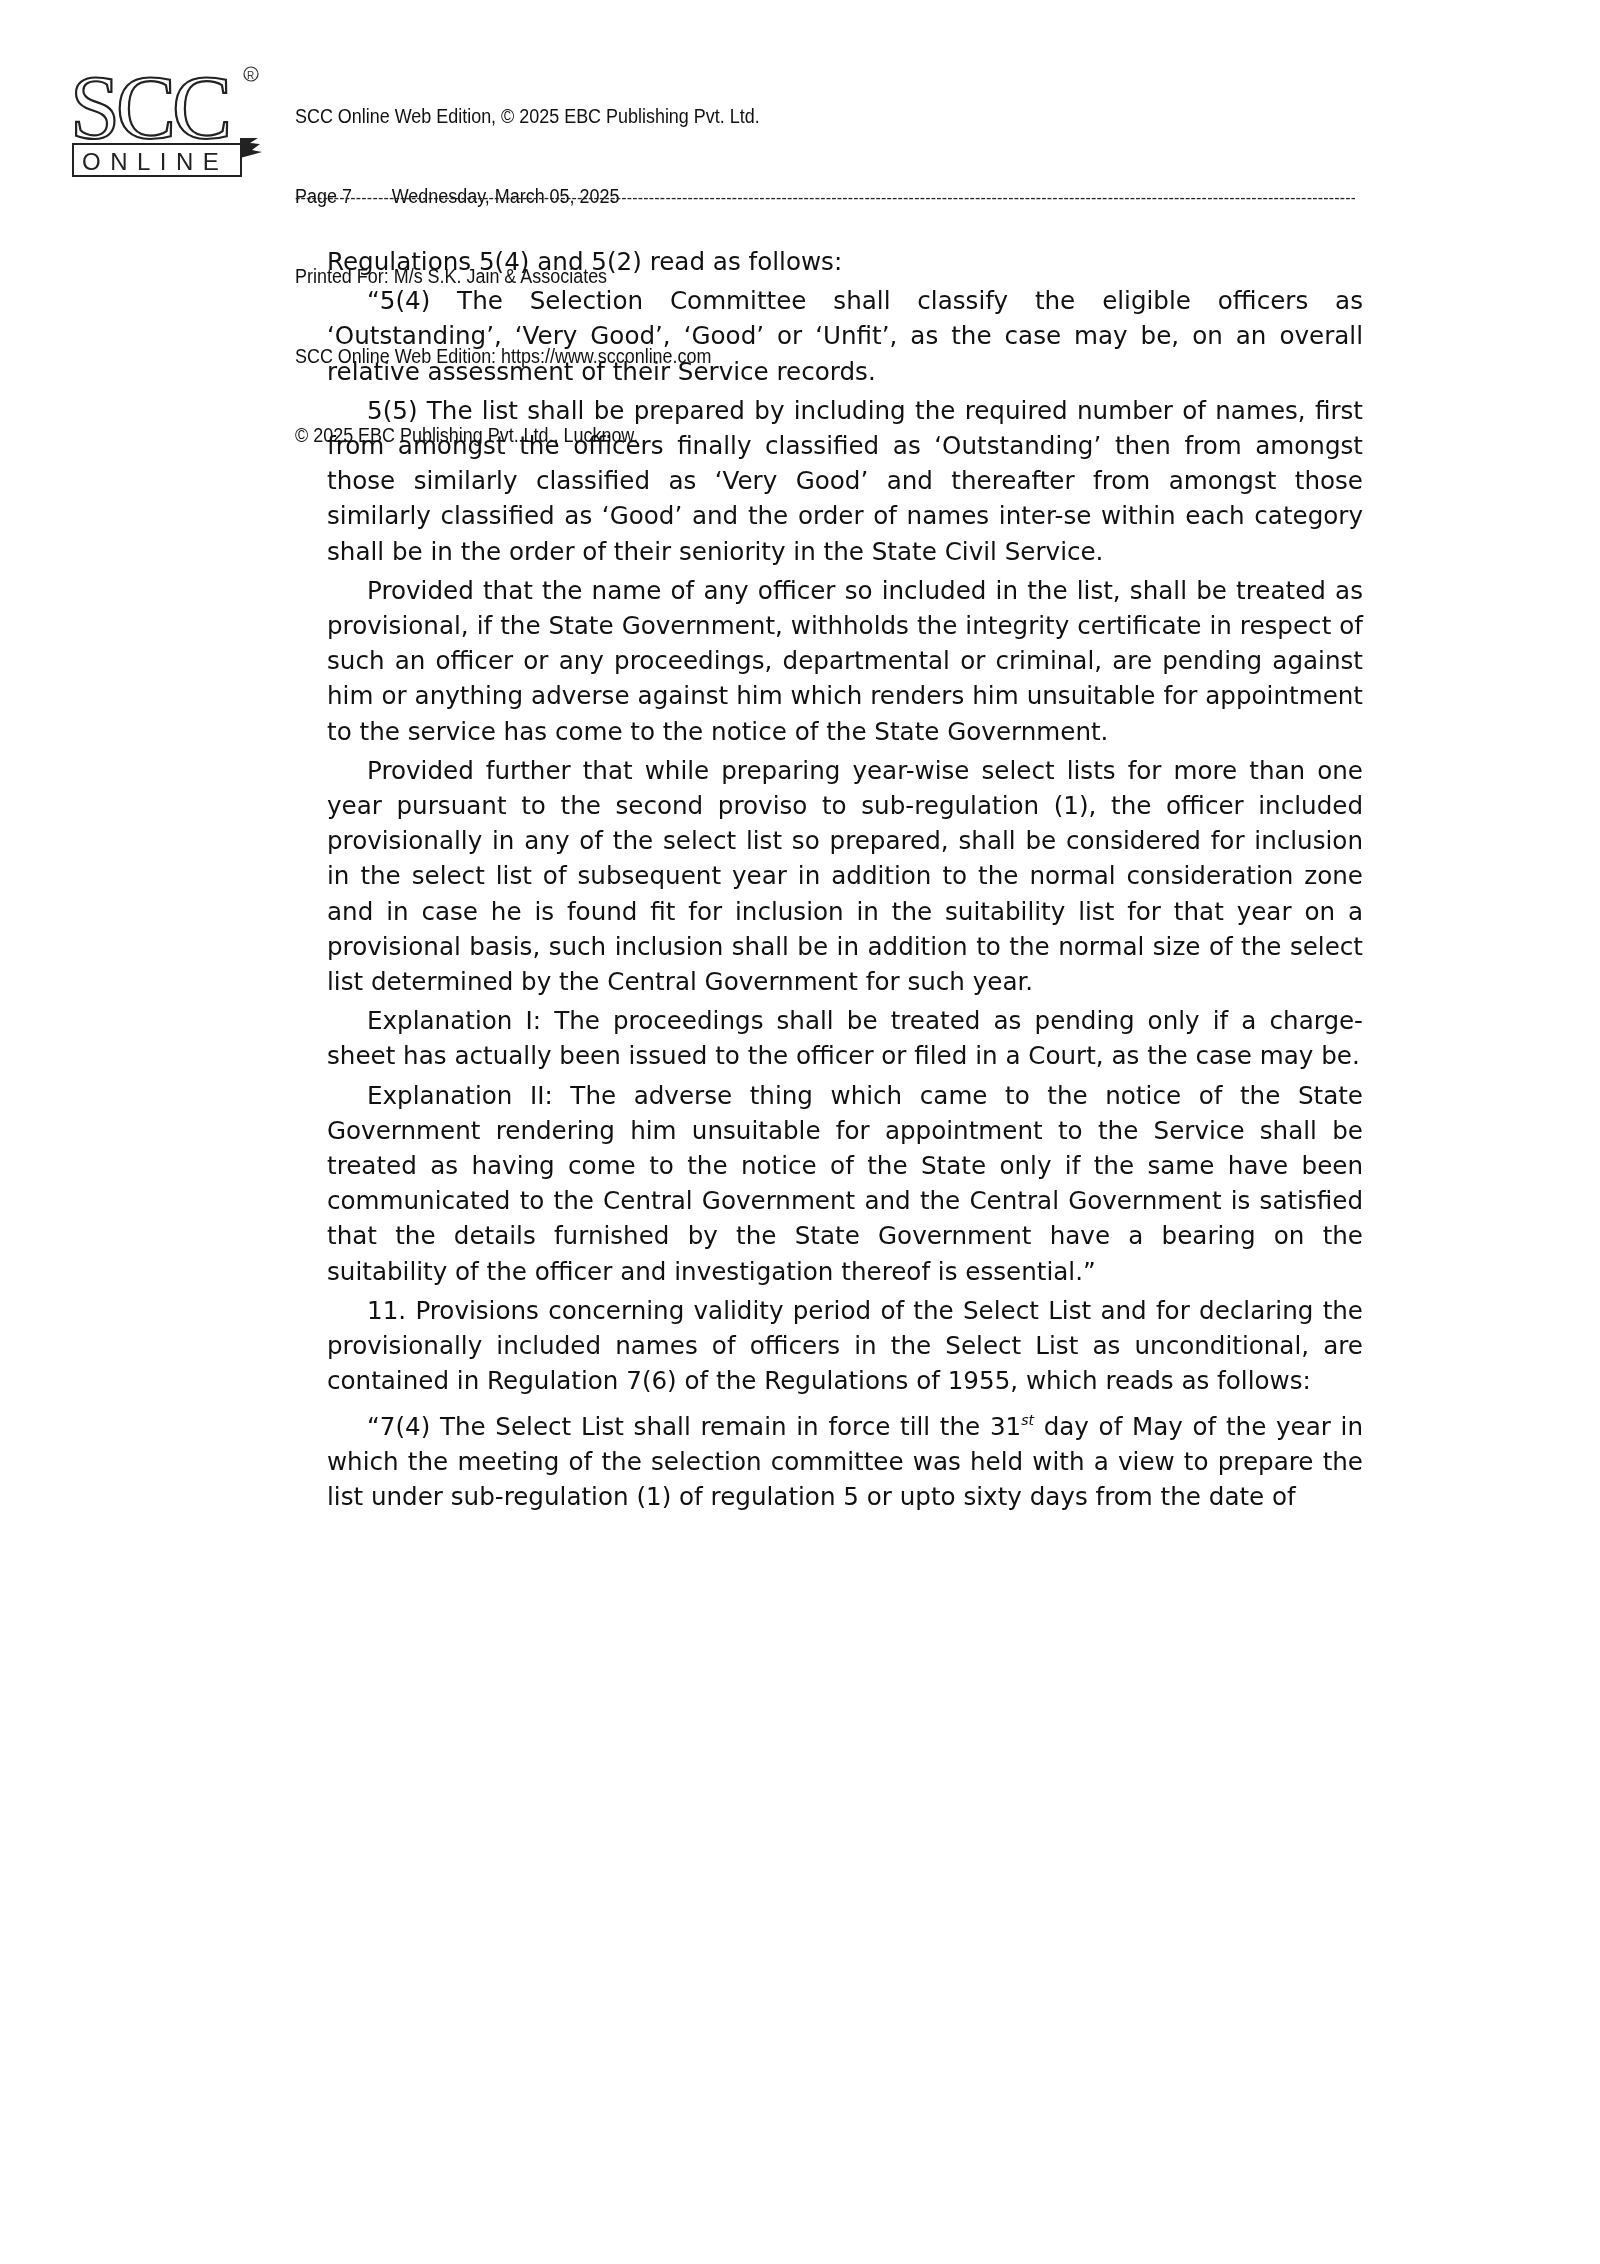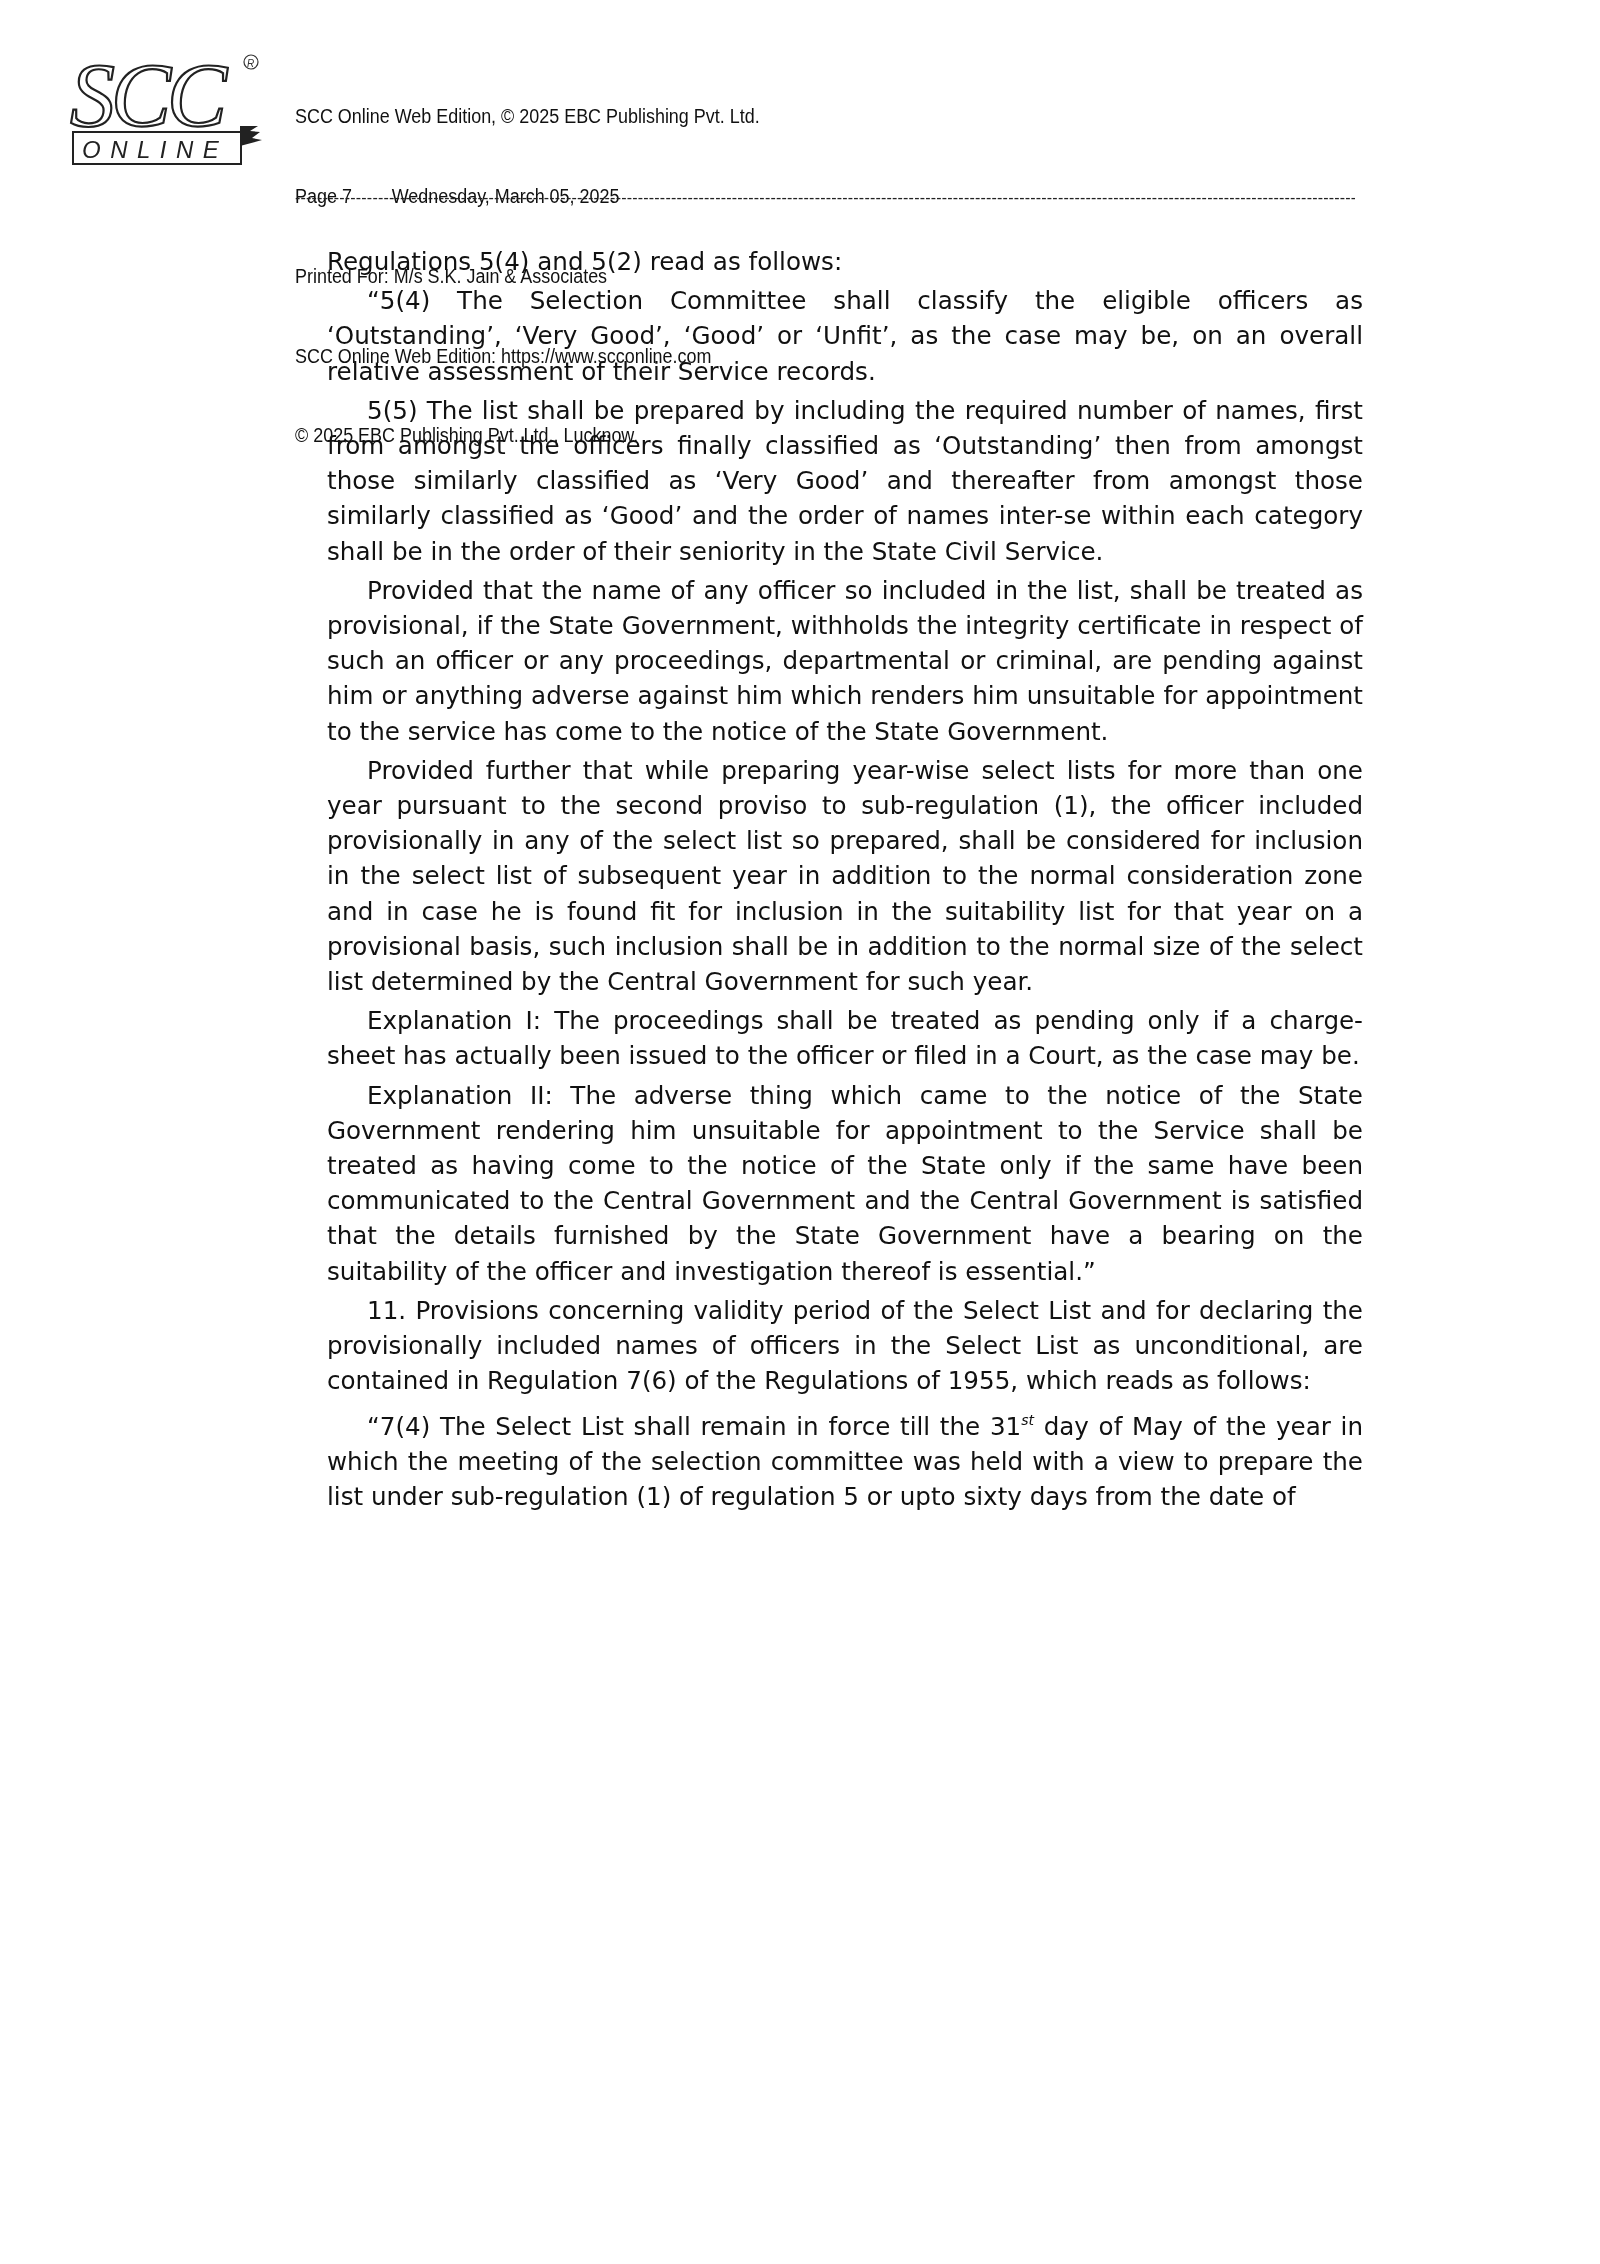--- a/index.html
+++ b/index.html
@@ -1,17 +1,17 @@
 <!DOCTYPE html>
 <html><head>
 <meta charset="utf-8">
 <style>
   html, body { margin: 0; padding: 0; background: #ffffff; }
   body { width: 1600px; height: 2264px; position: relative; overflow: hidden; color: #111; }
-  .logo { position: absolute; left: 68px; top: 48px; width: 200px; height: 125px; font-style: italic; }
+  .logo { position: absolute; left: 68px; top: 60px; width: 200px; height: 125px; }
   .hdr { position: absolute; left: 295px; top: 50px; font-family: "Liberation Sans", sans-serif; font-size: 19.5px; line-height: 26.6px; color: #111; transform: scaleX(0.92); transform-origin: left top; white-space: pre; }
   .hdr div { white-space: pre; }
   .dash { position: absolute; left: 295px; top: 192px; width: 1060px; height: 12px; overflow: hidden; font-family: "Liberation Sans", sans-serif; font-size: 16px; line-height: 12px; letter-spacing: 0.2px; white-space: nowrap; color: #222; }
   .body { position: absolute; left: 327px; top: 244px; width: 1036px; font-family: "DejaVu Sans", sans-serif; font-size: 24.6px; line-height: 35.2px; color: #111; }
   .p { text-align: justify; margin: 0 0 4px 0; }
   .blk { }
   .ind { text-indent: 40px; }
   .gap { margin-top: 10px; }
   b { font-weight: normal; }
   sup { font-size: 14px; line-height: 0; vertical-align: 10px; font-style: italic; }

